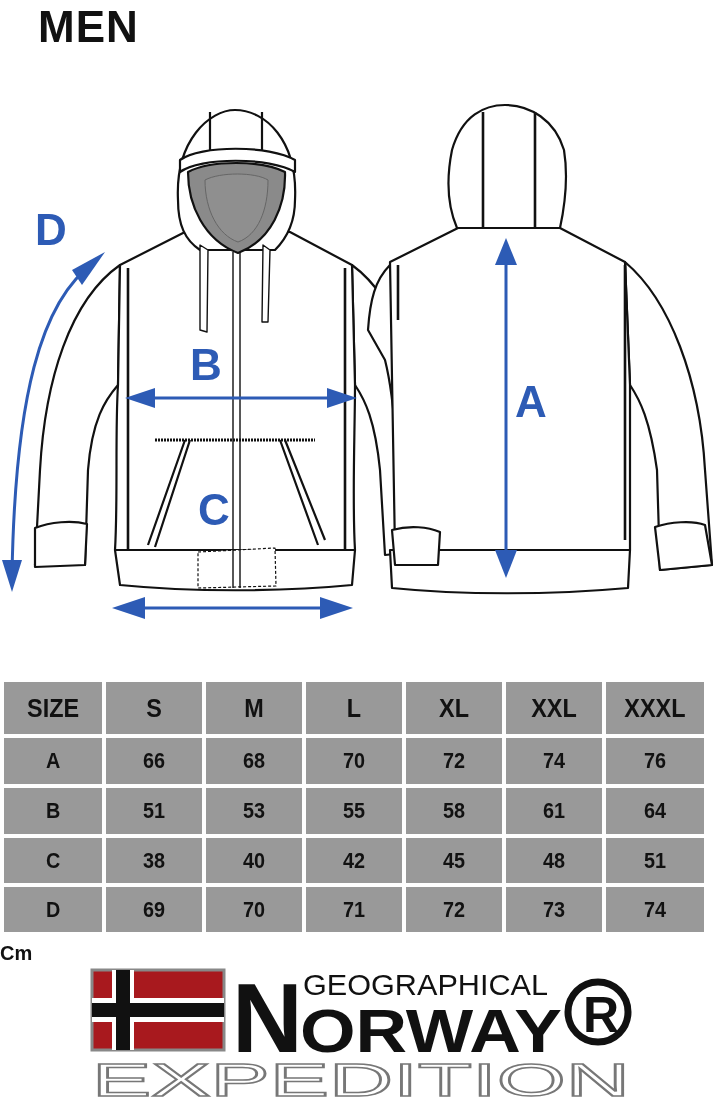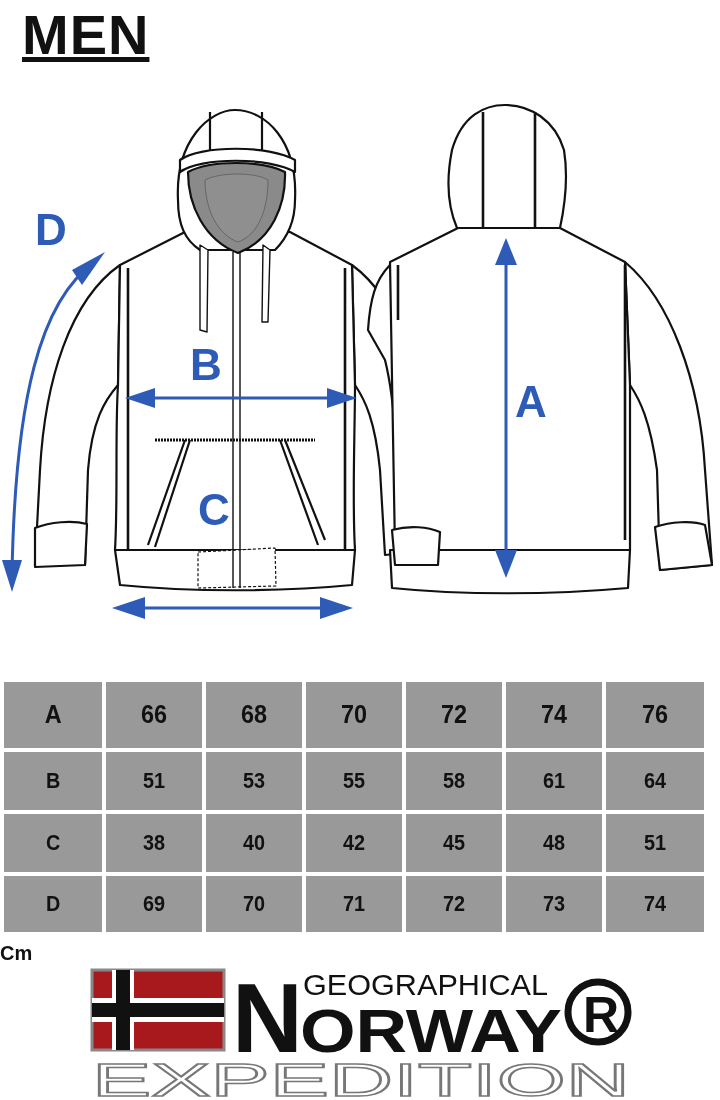--- a/index.html
+++ b/index.html
@@ -1,17 +1,17 @@
 <!DOCTYPE html>
 <html><head>
 <meta charset="utf-8">
 <style>
   html, body { margin:0; padding:0; background:#ffffff; }
   body { width:720px; height:1100px; position:relative; overflow:hidden; font-family:"Liberation Sans", sans-serif; }
-  .title { position:absolute; left:22px; top:2px; font-size:56px; font-weight:bold; letter-spacing:1px; color:#111; font-family:"Liberation Sans", sans-serif;text-decoration:underline; }
+  .title { position:absolute; left:38px; top:2px; font-size:44px; font-weight:bold; letter-spacing:1px; color:#111; font-family:"Liberation Sans", sans-serif; }
   .illus { position:absolute; left:0; top:100px; width:720px; height:530px; }
   .tbl { position:absolute; left:4px; top:682px; width:700px; height:250px; background:#999999; border-collapse:collapse; table-layout:fixed; }
   .tbl td { border:4px solid #ffffff; text-align:center; font-weight:bold; color:#111; font-size:22px; font-family:"Liberation Sans", sans-serif; transform:scaleX(0.9); }
   .tbl tr:first-child td { border-top:none; font-size:26px; }
   .tbl tr:last-child td { border-bottom:none; }
   .tbl td:first-child { border-left:none; }
   .tbl td:last-child { border-right:none; }
   .unit { position:absolute; left:0; top:942px; font-size:20px; font-weight:bold; color:#111; }
   .logo { position:absolute; left:88px; top:965px; width:560px; height:135px; }
 </style>
@@ -89,20 +89,29 @@
   <g fill="#2d5bb5" font-family="Liberation Sans, sans-serif" font-weight="bold" font-size="44">
     <text x="35" y="245">D</text>
     <text x="190" y="380">B</text>
     <text x="198" y="525">C</text>
     <text x="515" y="417">A</text>
   </g>
 </svg>
 
 <table class="tbl">
   <tbody>
+      <tr>
+    <td>SIZE</td>
+    <td>S</td>
+    <td>M</td>
+    <td>L</td>
+    <td>XL</td>
+    <td>XXL</td>
+    <td>XXXL</td>
+  </tr>
   <tr>
     <td>A</td>
     <td>66</td>
     <td>68</td>
     <td>70</td>
     <td>72</td>
     <td>74</td>
     <td>76</td>
   </tr>
   <tr>

